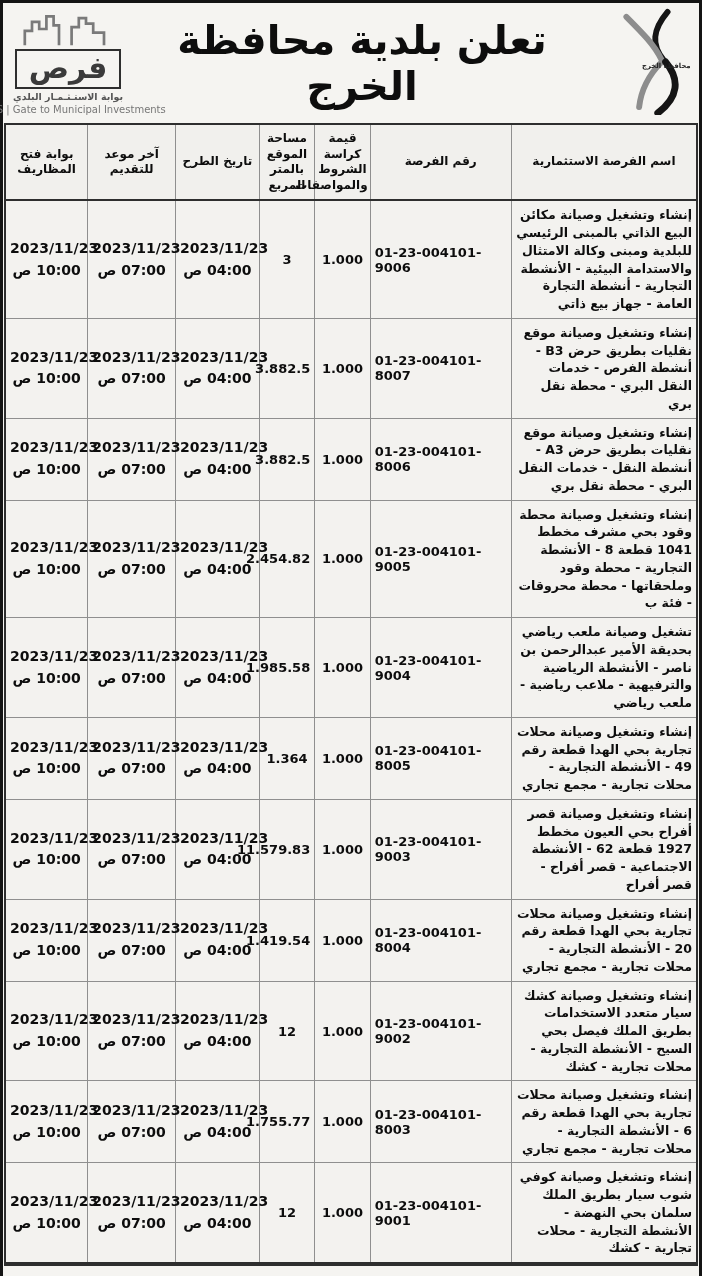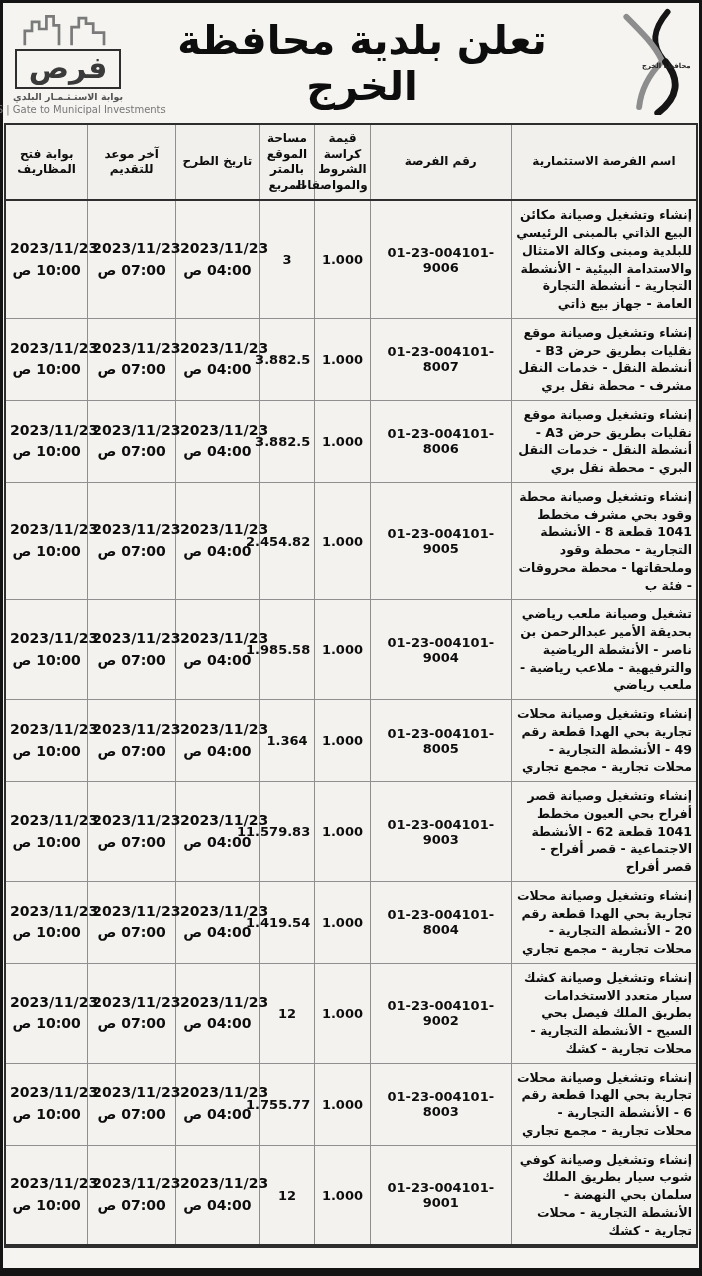--- a/index.html
+++ b/index.html
@@ -21,21 +21,21 @@
   .furas-word{border:2px solid #2e2e2e;padding:0 12px 2px 12px;font-size:30px;line-height:1.15;color:#3a3a3a;}
   .furas-tagline{font-size:9.5px;color:#555;white-space:nowrap;}
   .furas-en{font-size:10px;color:#777;white-space:nowrap;font-weight:normal;}
   
   table.opps{width:694px;margin:2px auto 0 auto;border-collapse:collapse;
     border:2px solid #2e2e2e;table-layout:fixed;}
   .opps th{border:1px solid #8f8f8f;border-bottom:2px solid #2e2e2e;
     font-size:12px;line-height:1.3;padding:6px 2px;background:#f1f0ed;}
   .opps td{border:1px solid #8f8f8f;vertical-align:middle;padding:5px 4px;background:#f3f2ef;}
   td.name-cell{font-size:12.5px;line-height:1.42;text-align:right;}
-  td.num-cell{font-size:13px;text-align:center;direction:ltr;}
+  td.num-cell{font-size:13px;text-align:left;direction:ltr;}
   td.mid-cell{font-size:13px;text-align:center;}
   td.date-cell{font-size:14px;text-align:center;line-height:1.55;}
   .date-line{display:block;direction:ltr;unicode-bidi:embed;}
   .time-line{display:block;}
   
   .adfoot{border-top:2px solid #2e2e2e;margin:0 1px;background:#f5f4f1;
     text-align:center;font-size:15.5px;line-height:1.65;padding:7px 8px 9px 8px;}
 </style>
 </head>
 <body>
@@ -104,21 +104,21 @@
           <td class="date-cell">
             <span class="date-line">2023/11/23</span>
             <span class="time-line">07:00 ص</span>
           </td>
           <td class="date-cell">
             <span class="date-line">2023/11/23</span>
             <span class="time-line">10:00 ص</span>
           </td>
         </tr>
         <tr>
-          <td class="name-cell">إنشاء وتشغيل وصيانة موقع نقليات بطريق حرض B3 - أنشطة النقل - خدمات النقل مشرف - محطة نقل بري</td>
+          <td class="name-cell">إنشاء وتشغيل وصيانة موقع نقليات بطريق حرض B3 - أنشطة الفرص - خدمات النقل البري - محطة نقل بري</td>
           <td class="num-cell">01-23-004101-8007</td>
           <td class="mid-cell">1.000</td>
           <td class="mid-cell">3.882.5</td>
           <td class="date-cell">
             <span class="date-line">2023/11/23</span>
             <span class="time-line">04:00 ص</span>
           </td>
           <td class="date-cell">
             <span class="date-line">2023/11/23</span>
             <span class="time-line">07:00 ص</span>
@@ -194,21 +194,21 @@
           <td class="date-cell">
             <span class="date-line">2023/11/23</span>
             <span class="time-line">07:00 ص</span>
           </td>
           <td class="date-cell">
             <span class="date-line">2023/11/23</span>
             <span class="time-line">10:00 ص</span>
           </td>
         </tr>
         <tr>
-          <td class="name-cell">إنشاء وتشغيل وصيانة قصر أفراح بحي العيون مخطط 1041 قطعة 62 - الأنشطة الاجتماعية - قصر أفراح - قصر أفراح</td>
+          <td class="name-cell">إنشاء وتشغيل وصيانة قصر أفراح بحي العيون مخطط 1927 قطعة 62 - الأنشطة الاجتماعية - قصر أفراح - قصر أفراح</td>
           <td class="num-cell">01-23-004101-9003</td>
           <td class="mid-cell">1.000</td>
           <td class="mid-cell">11.579.83</td>
           <td class="date-cell">
             <span class="date-line">2023/11/23</span>
             <span class="time-line">04:00 ص</span>
           </td>
           <td class="date-cell">
             <span class="date-line">2023/11/23</span>
             <span class="time-line">07:00 ص</span>

